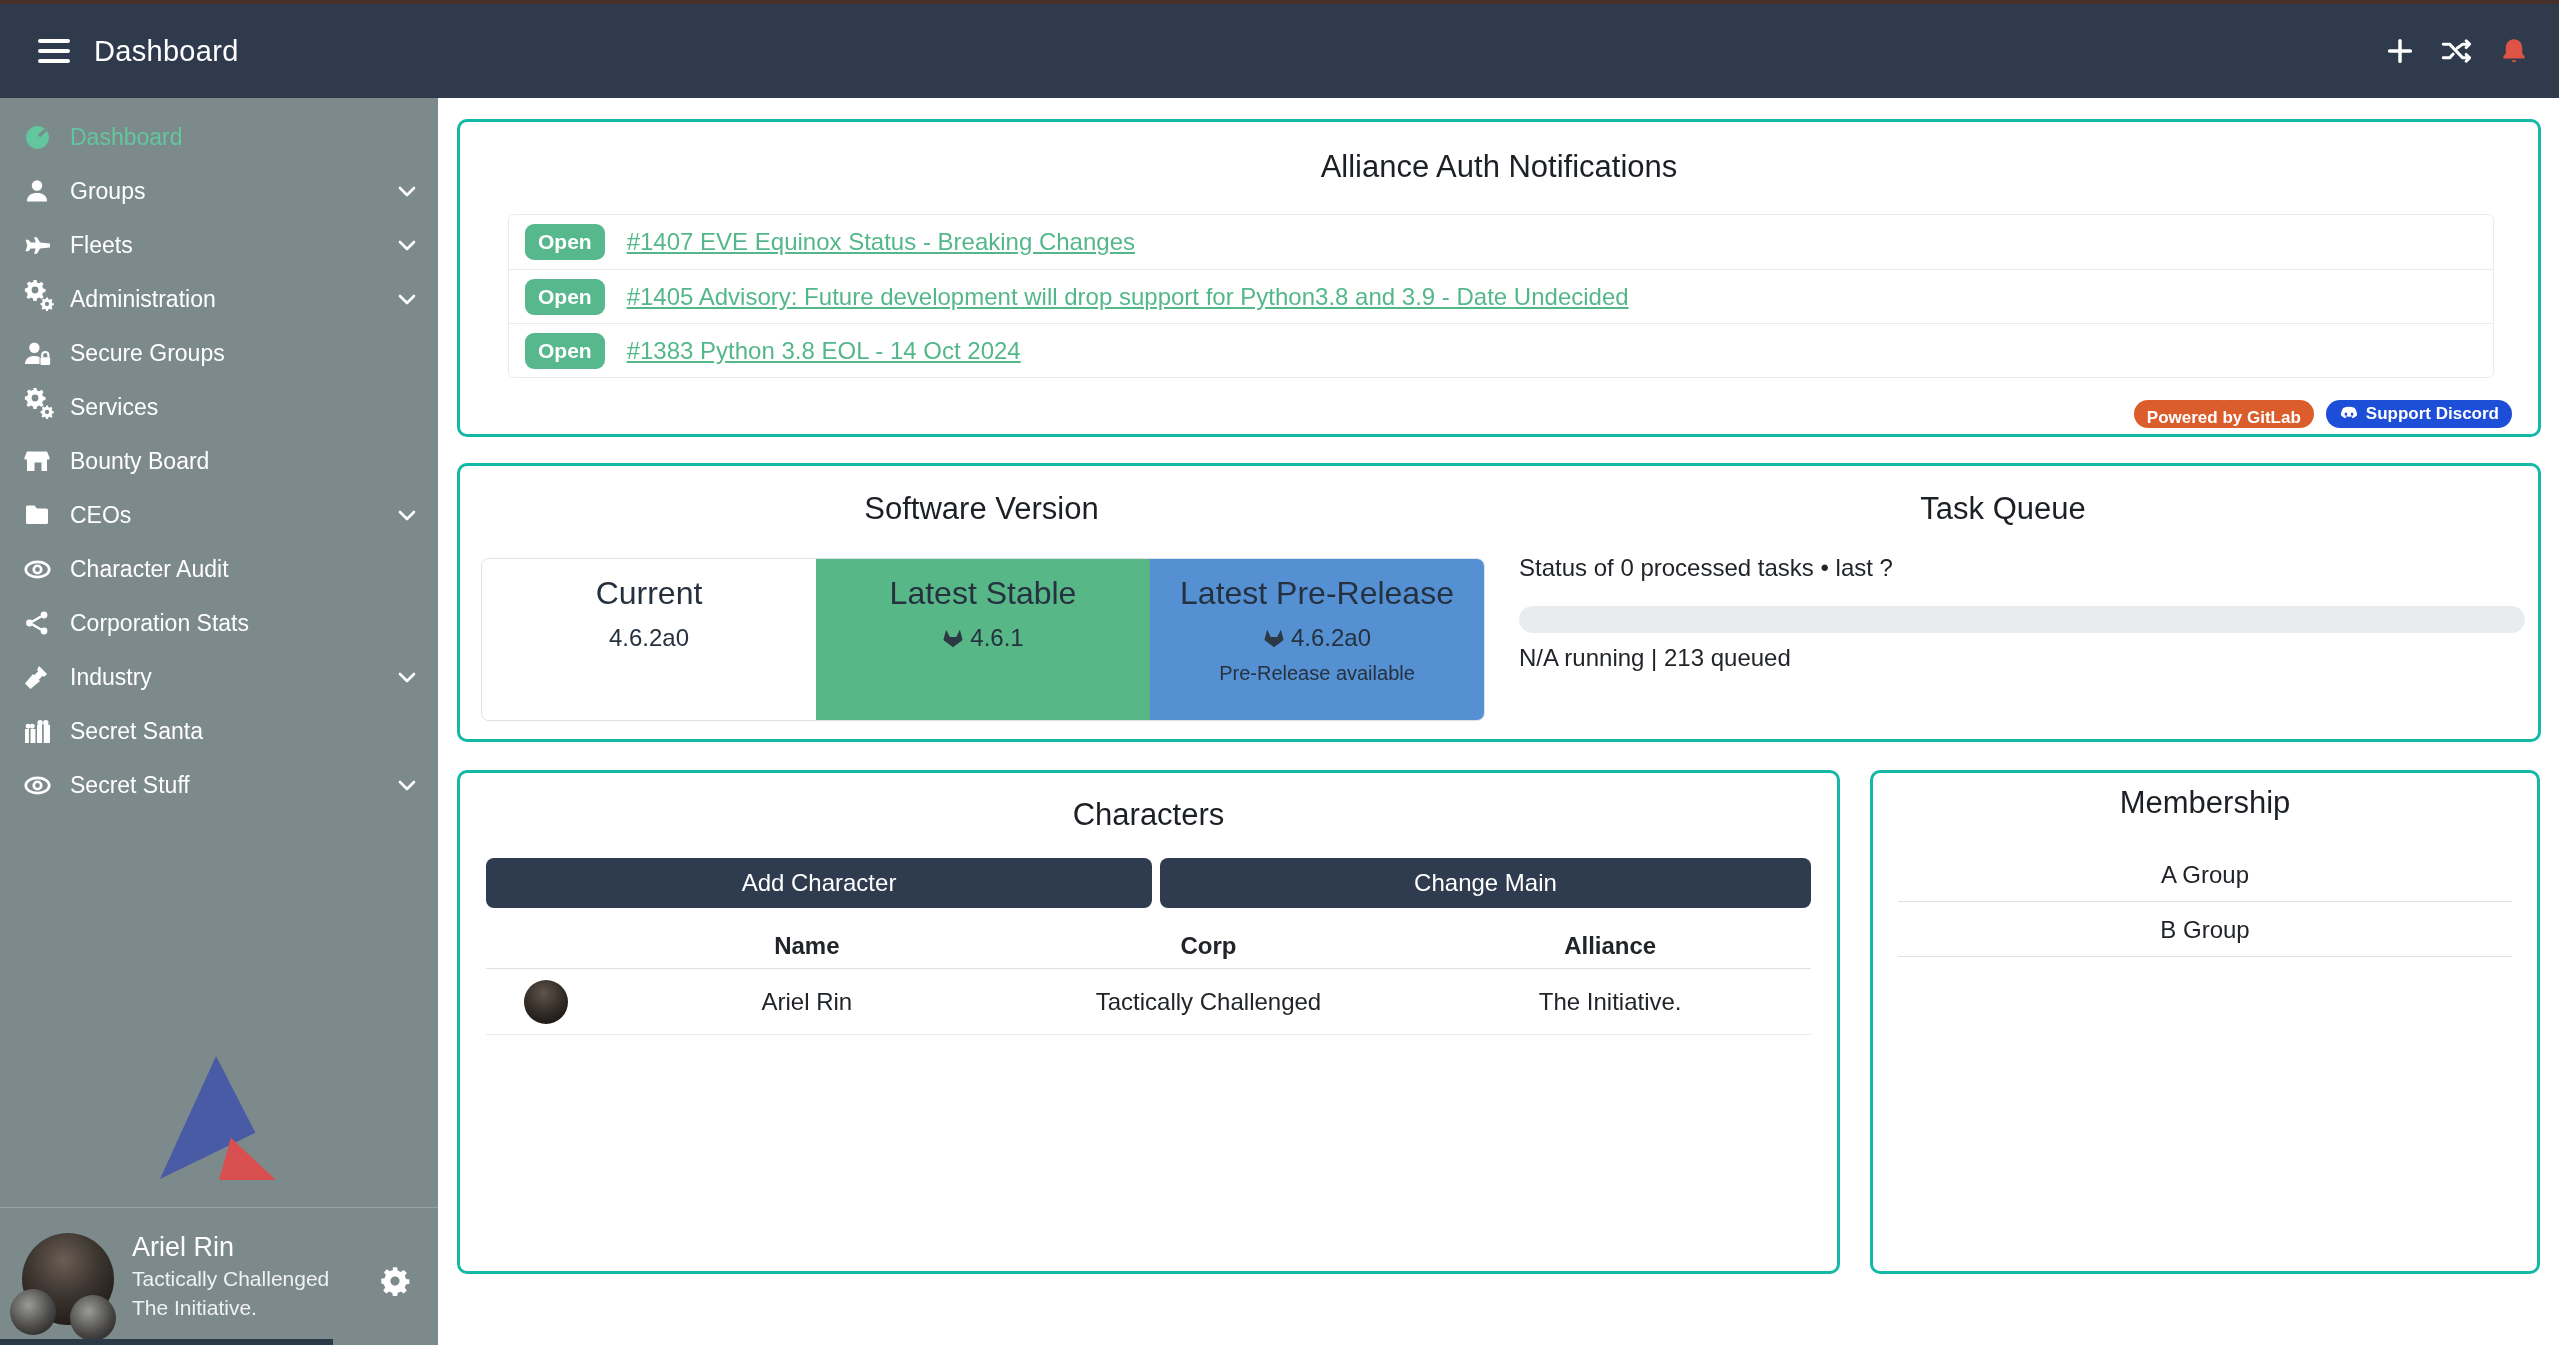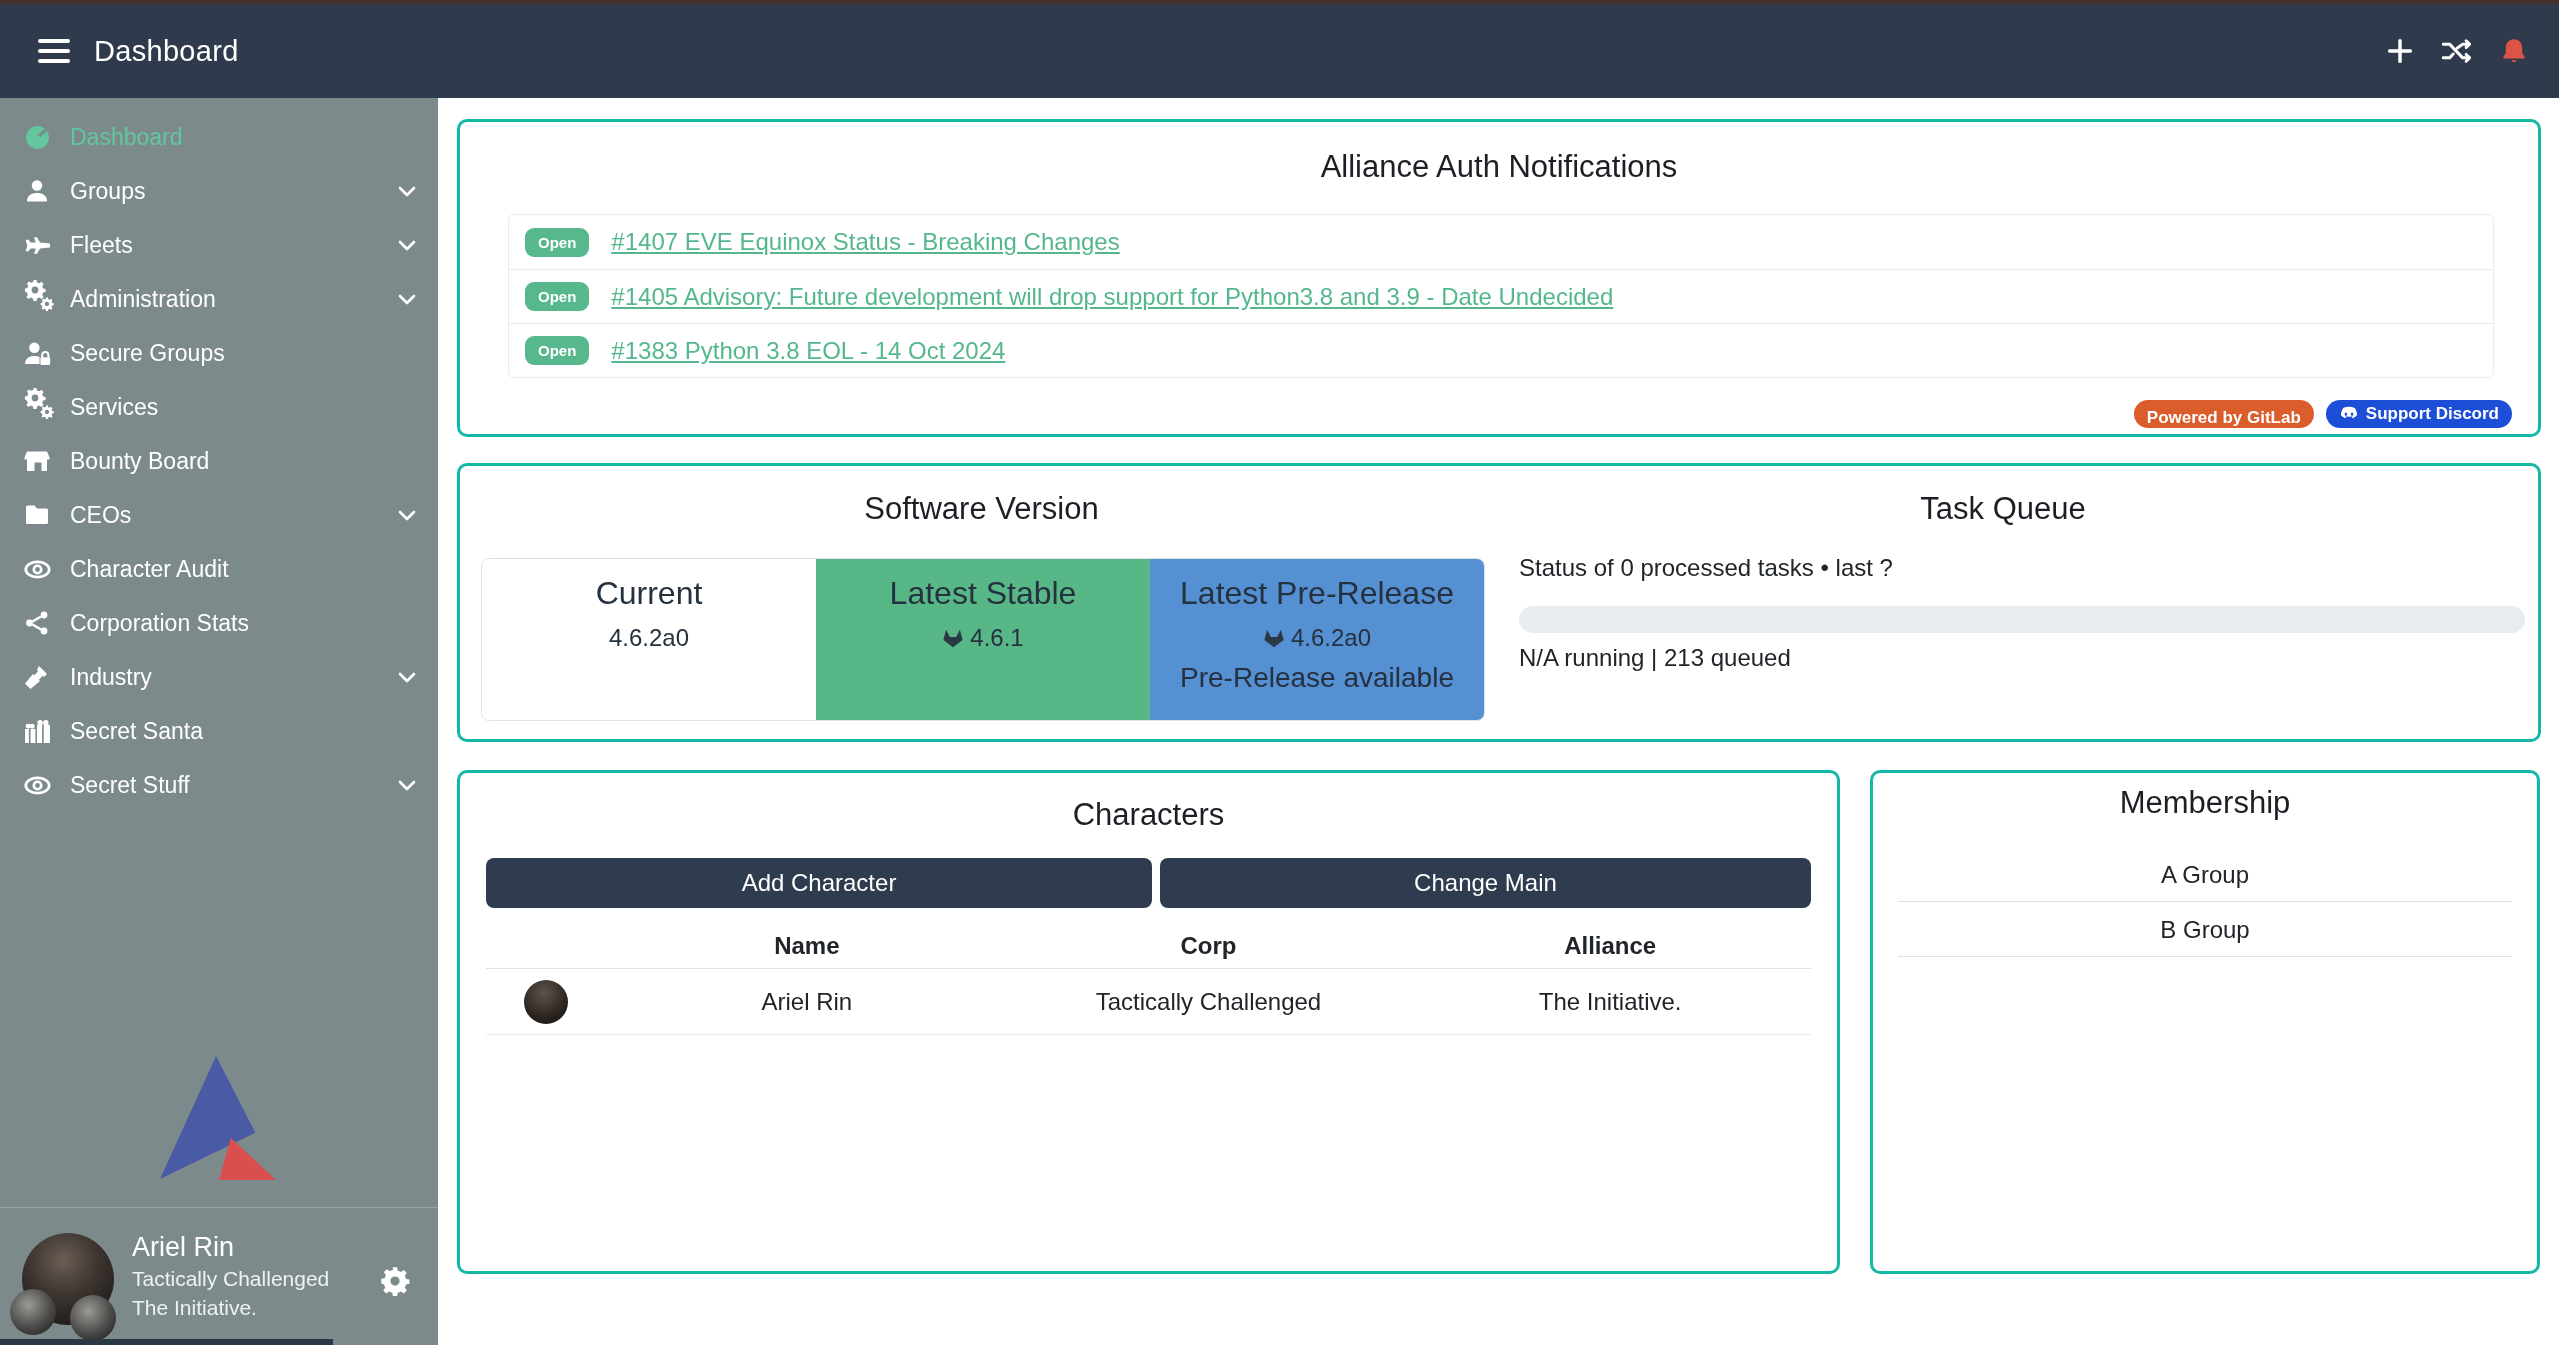--- a/index.html
+++ b/index.html
@@ -49,39 +49,39 @@
   .panel { position:absolute; background:#fff; border:3px solid #14b8a6; border-radius:10px; }
   .panel h2 { font-size:31px; font-weight:400; color:#1c2025; text-align:center; }
 
   
   .p-notif { left:457px; top:119px; width:2084px; height:318px; }
   .p-notif h2 { margin-top:27px; }
   .notif-list { position:absolute; left:48px; right:44px; top:92px;
                 border:1px solid #e9ecef; border-radius:6px; }
   .notif-row { height:54px; display:flex; align-items:center; padding-left:16px; gap:22px; }
   .notif-row + .notif-row { border-top:1px solid #e9ecef; }
-  .open-badge { background:#57b88e; color:#fff; font-size:15px; font-weight:bold;
+  .open-badge { background:#57b88e; color:#fff; font-size:21px; font-weight:bold;
                 padding:6px 13px; border-radius:9px; }
   .notif-link { color:#54b78c; font-size:24px; text-decoration:underline; cursor:pointer; }
   .notif-badges { position:absolute; top:278px; right:26px; display:flex; gap:12px; }
   .mini-badge { height:28px; display:flex; align-items:center; gap:7px; padding:0 13px;
                 border-radius:14px; color:#fff; font-size:17px; font-weight:bold; cursor:pointer; }
   .badge-gitlab { background:#dc5d2c;flex-direction:column; }
   .badge-discord { background:#1d4ed8; }
 
   
   .p-mid { left:457px; top:463px; width:2084px; height:279px; }
   .sv-title { position:absolute; left:0; width:1043px; top:25px; }
   .tq-title { position:absolute; left:1043px; width:1000px; top:25px; }
   .version-table { position:absolute; left:21px; top:92px; width:1004px; height:163px;
                    border:1px solid #dee2e6; border-radius:8px; display:flex; overflow:hidden; }
   .v-cell { flex:1; text-align:center; padding-top:16px; color:#25313f; }
   .v-cell .v-label { font-size:32px; }
   .v-cell .v-ver { font-size:24px; margin-top:12px; display:flex; justify-content:center; align-items:center; gap:6px; }
-  .v-cell .v-note { font-size:28px; margin-top:10px; }
+  .v-cell .v-note { font-size:20px; margin-top:10px; }
   .v-current { background:#fff; }
   .v-stable { background:#57b787; }
   .v-pre { background:#5590d3; }
   .tq-status { position:absolute; left:1059px; top:88px; font-size:24px; color:#212529; }
   .tq-progress { position:absolute; left:1059px; top:140px; width:1006px; height:27px;
                  background:#e9ecef; border-radius:14px; }
   .tq-queue { position:absolute; left:1059px; top:178px; font-size:24px; color:#212529; }
 
   
   .p-chars { left:457px; top:770px; width:1383px; height:504px; }

